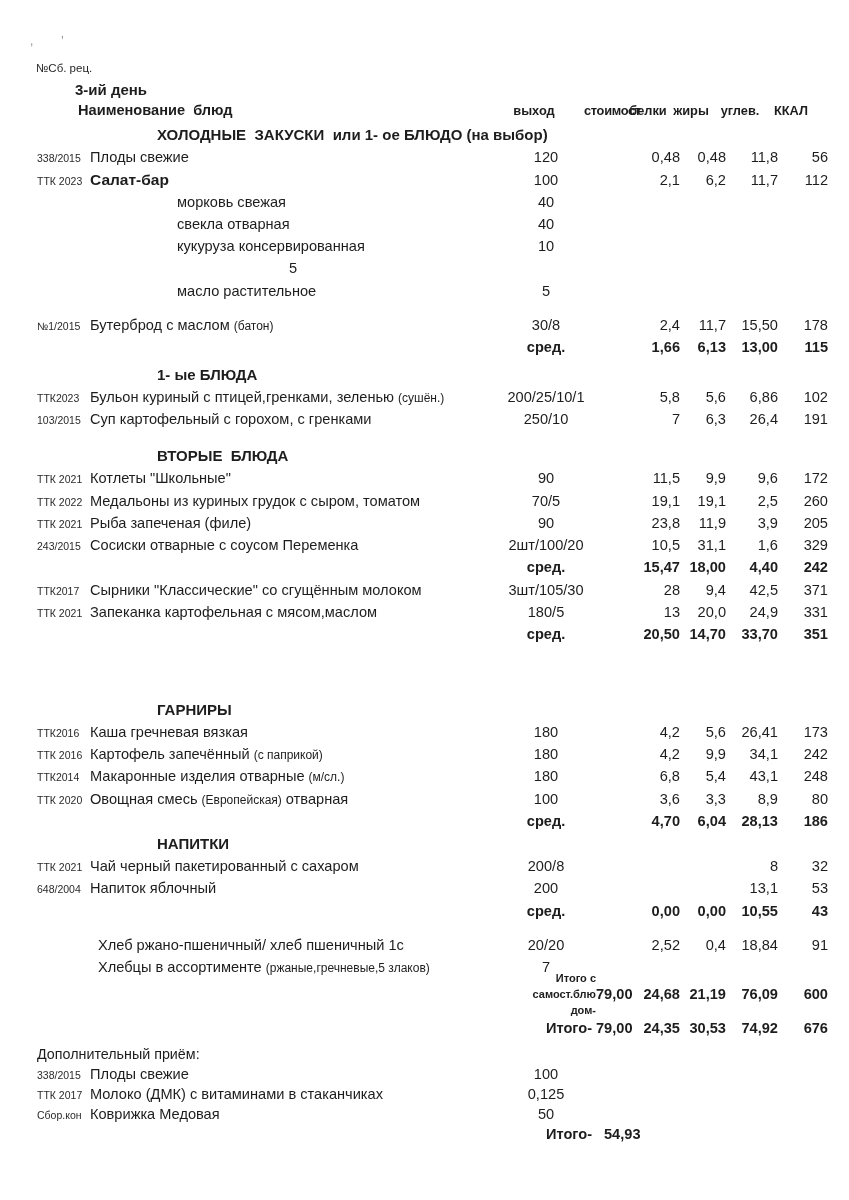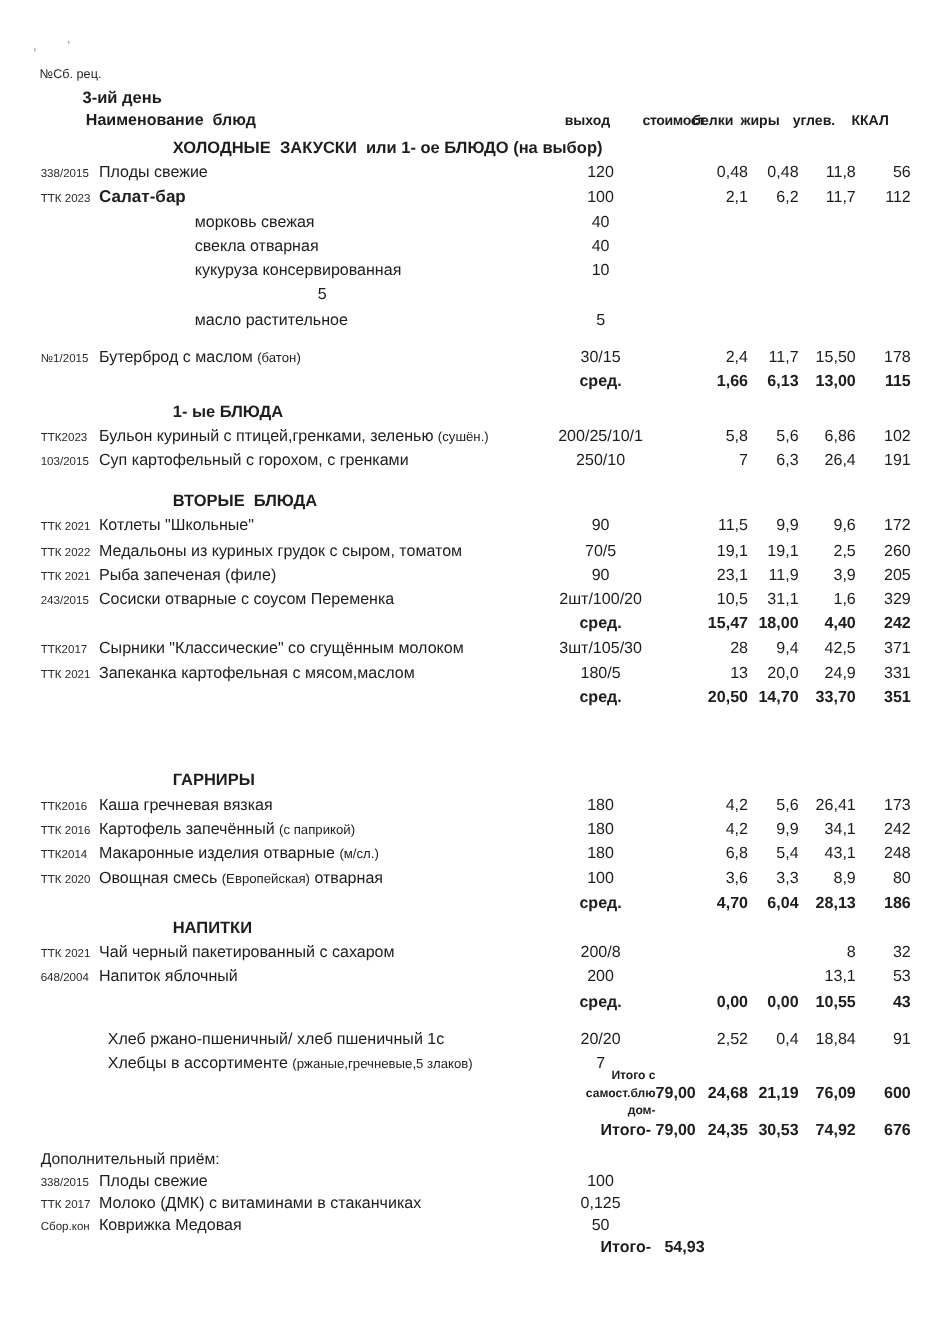--- a/index.html
+++ b/index.html
@@ -161,21 +161,21 @@
         <div class="cell cost"></div>
         <div class="cell p num"></div>
         <div class="cell f num"></div>
         <div class="cell c num"></div>
         <div class="cell k num"></div>
       </div>
       <div class="sp sp-sm"></div>
       <div class="row t-dish">
         <div class="cell code">№1/2015</div>
         <div class="cell name"><span>Бутерброд с маслом</span><span class="note">(батон)</span></div>
-        <div class="cell out">30/15</div>
+        <div class="cell out">30/8</div>
         <div class="cell cost"></div>
         <div class="cell p num">2,4</div>
         <div class="cell f num">11,7</div>
         <div class="cell c num">15,50</div>
         <div class="cell k num">178</div>
       </div>
       <div class="row t-avg">
         <div class="cell code"></div>
         <div class="cell name"></div>
         <div class="cell out avg-label">сред.</div>
@@ -245,21 +245,21 @@
         <div class="cell p num">19,1</div>
         <div class="cell f num">19,1</div>
         <div class="cell c num">2,5</div>
         <div class="cell k num">260</div>
       </div>
       <div class="row t-dish">
         <div class="cell code">ТТК 2021</div>
         <div class="cell name"><span>Рыба запеченая (филе)</span></div>
         <div class="cell out">90</div>
         <div class="cell cost"></div>
-        <div class="cell p num">23,1</div>
+        <div class="cell p num">23,8</div>
         <div class="cell f num">11,9</div>
         <div class="cell c num">3,9</div>
         <div class="cell k num">205</div>
       </div>
       <div class="row t-dish">
         <div class="cell code">243/2015</div>
         <div class="cell name"><span>Сосиски отварные с соусом Переменка</span></div>
         <div class="cell out">2шт/100/20</div>
         <div class="cell cost"></div>
         <div class="cell p num">10,5</div>

